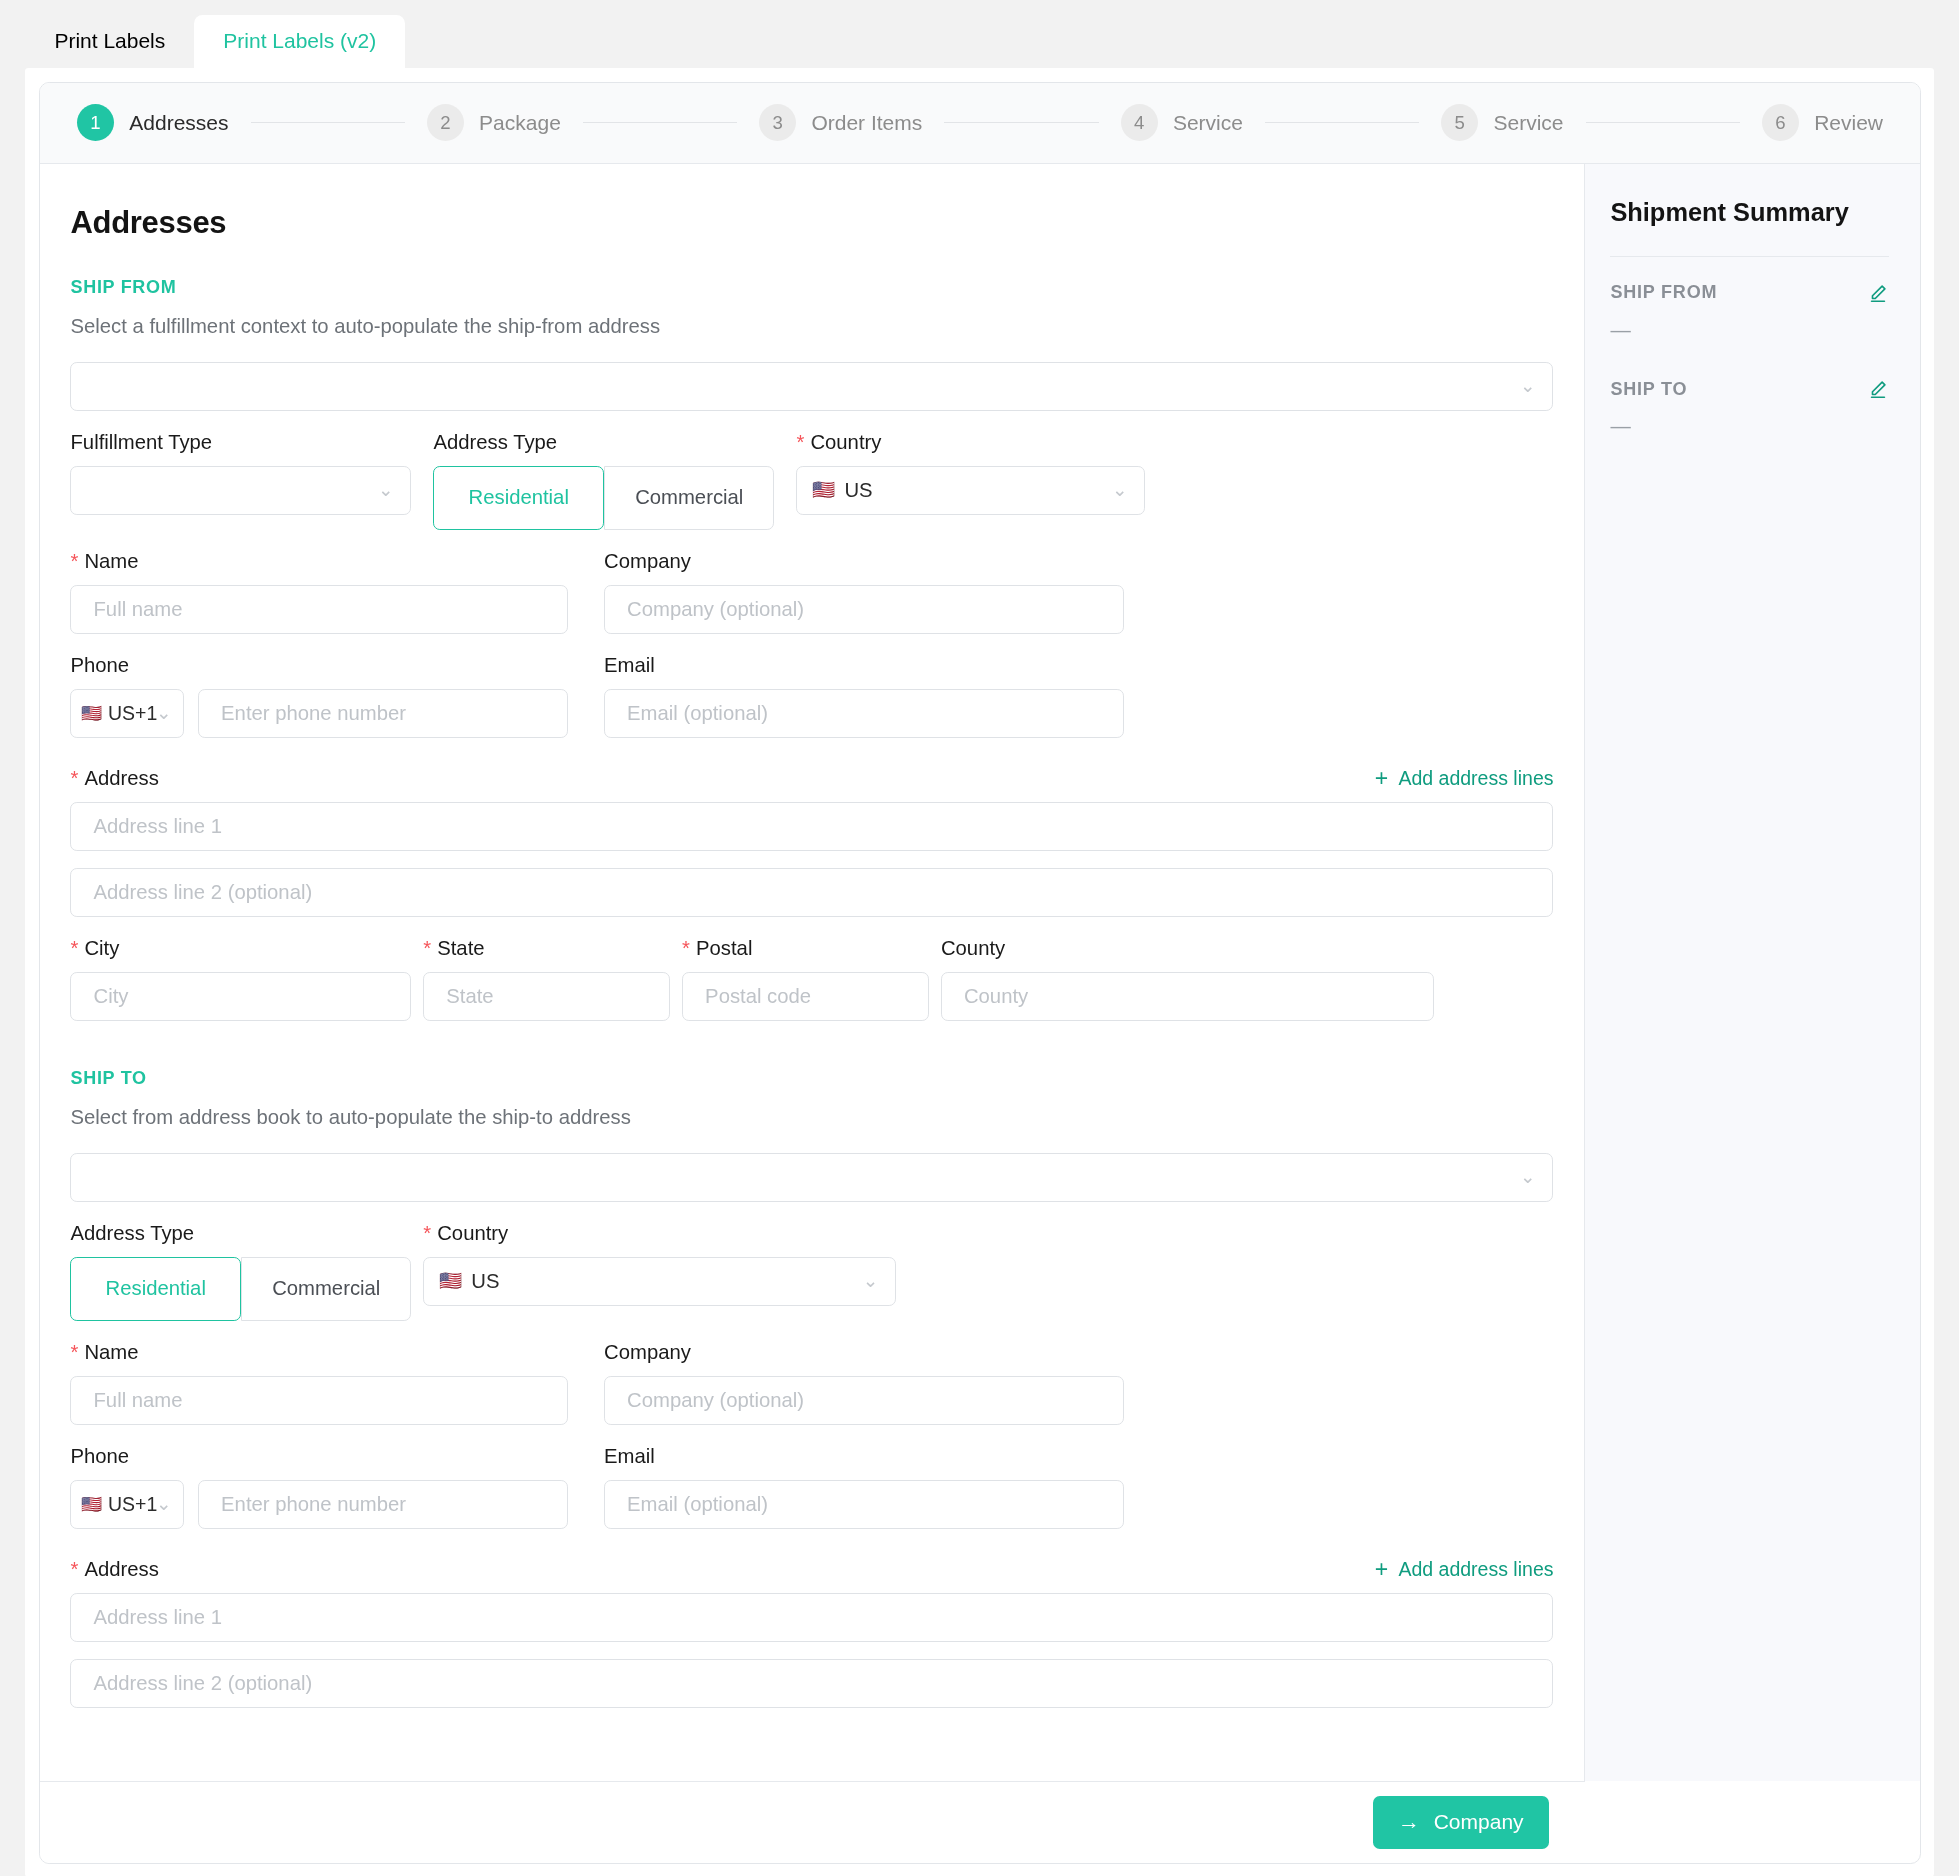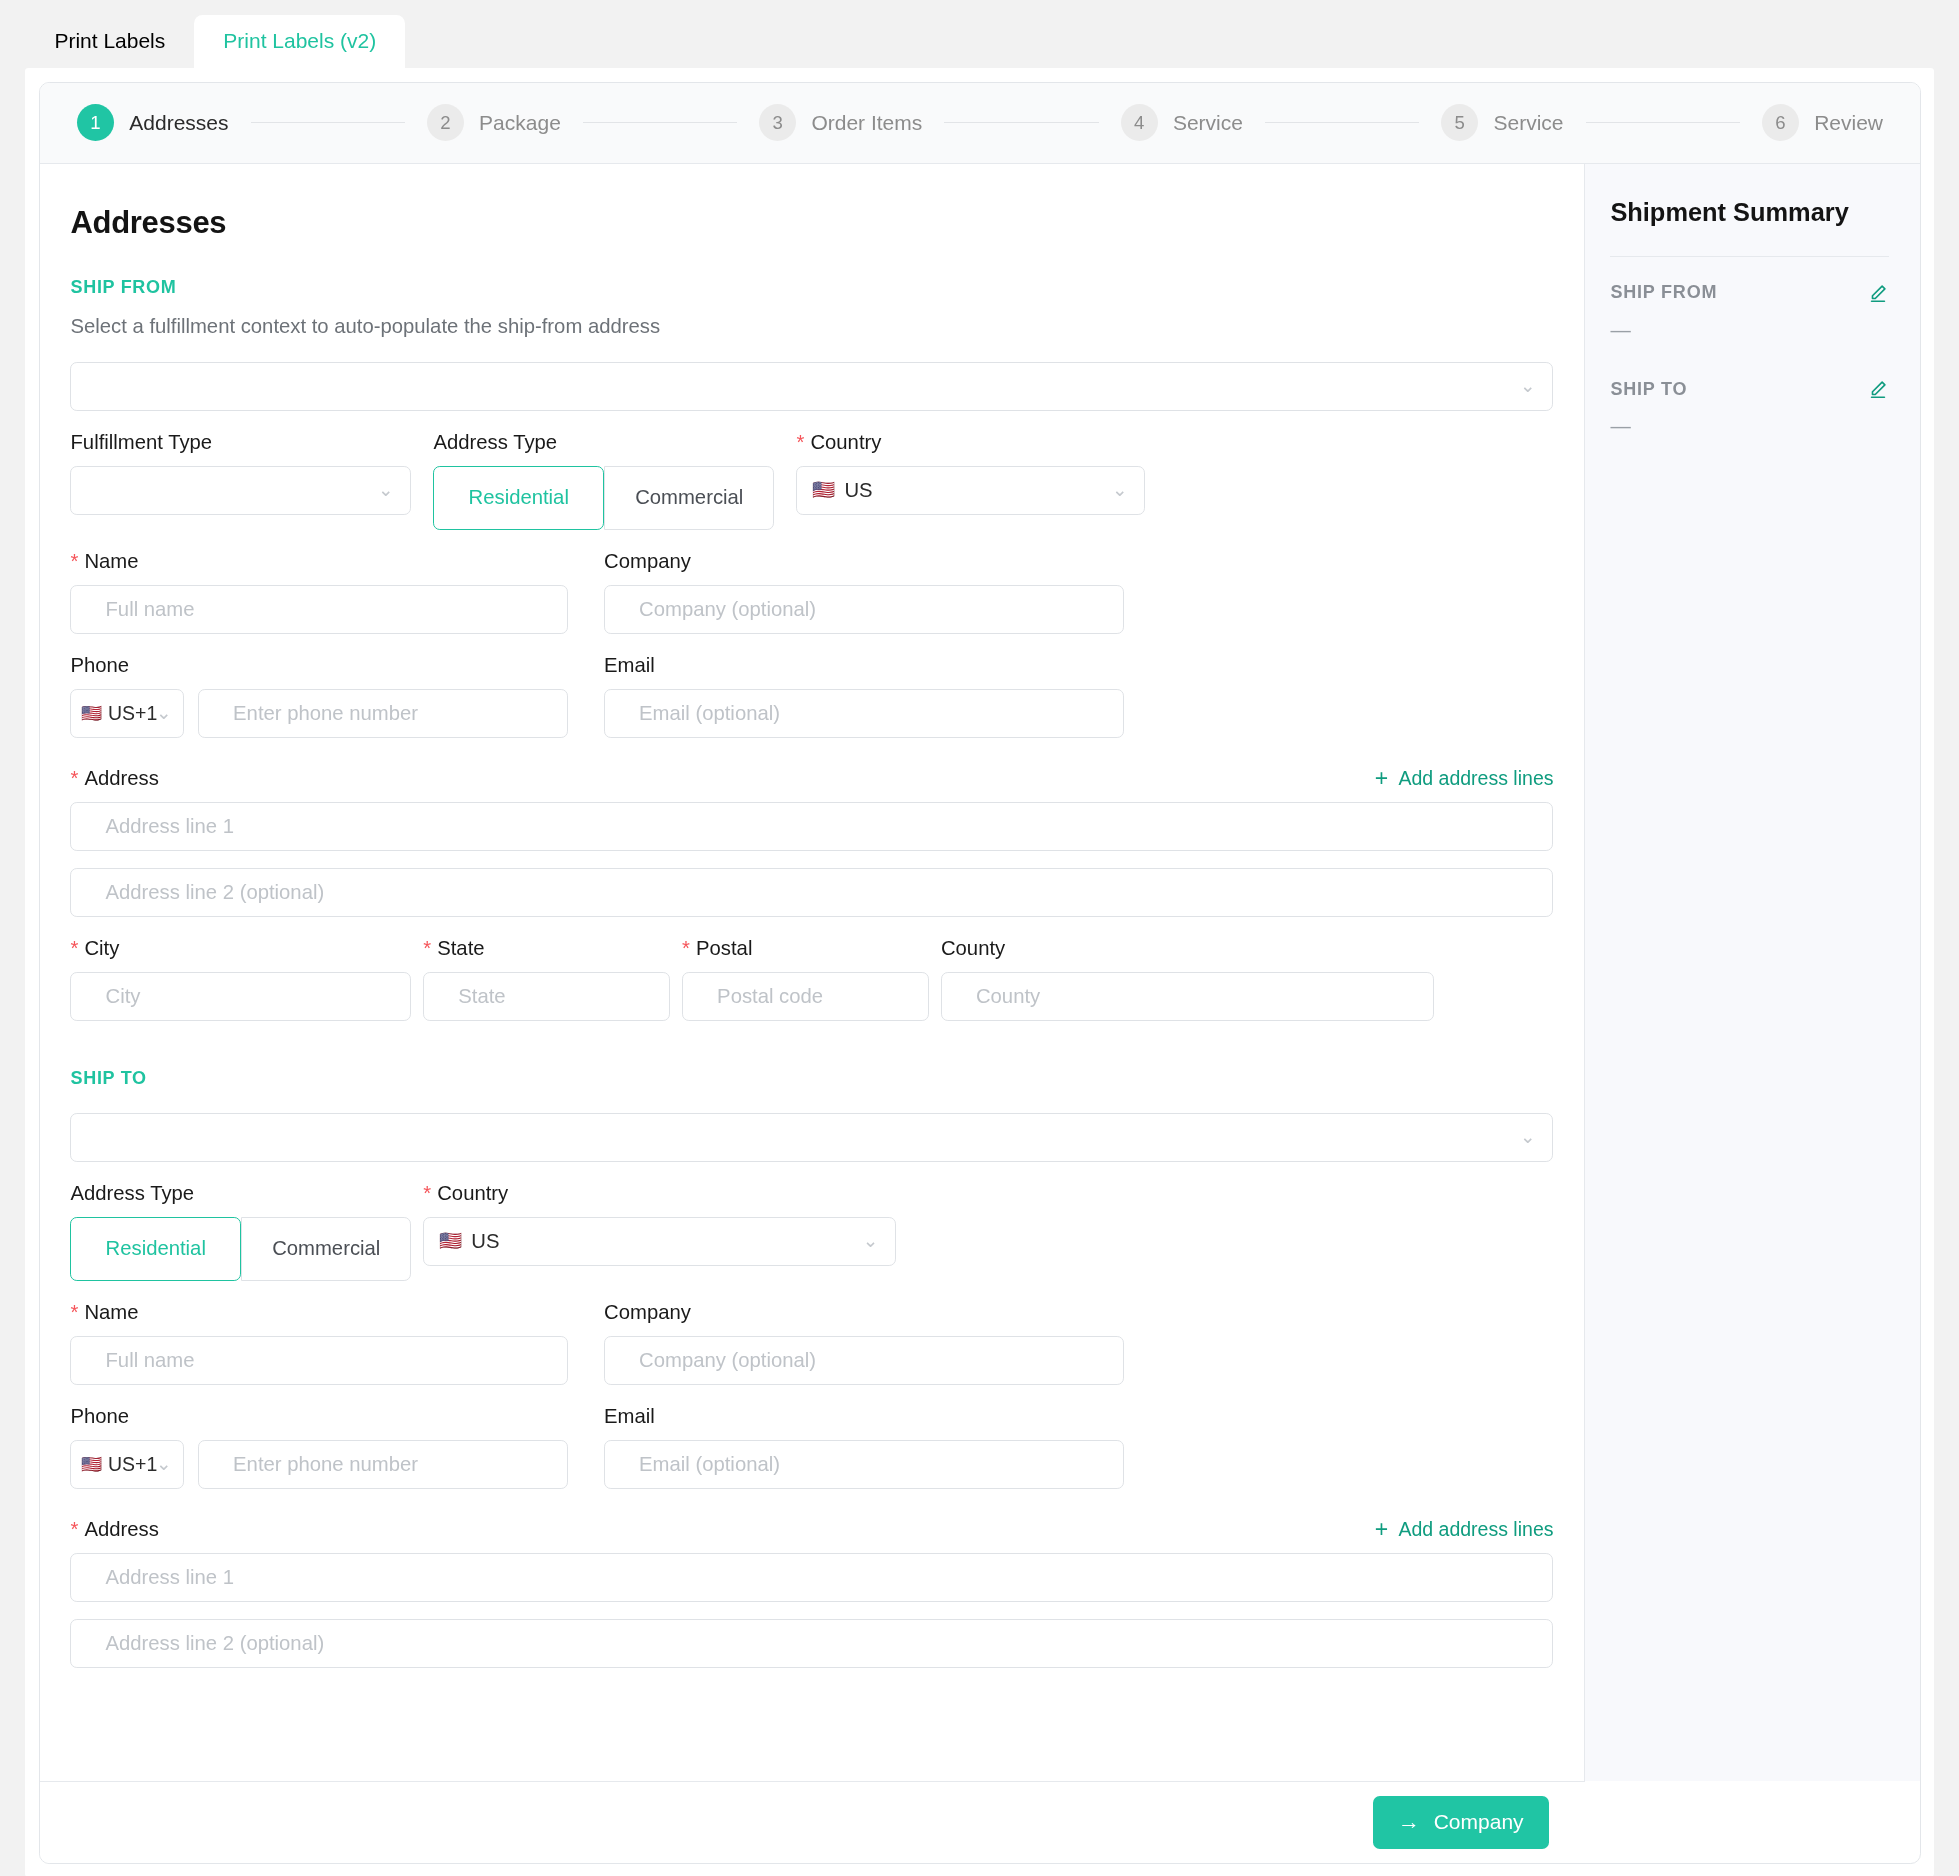--- a/index.html
+++ b/index.html
@@ -96,21 +96,21 @@
     font-size: 18px; color: #1fc3a0; font-weight: bold;
     letter-spacing: 0.7px; margin-top: 36px;
   }
   .helper { font-size: 20.3px; color: #6d7278; margin-top: 17px; }
 
   
   .inp {
     width: 100%; height: 49px;
     border: 0.8px solid #dfe2e6; border-radius: 6.8px;
     background: #ffffff; font-size: 20.3px; color: #2b2b2b;
-    padding: 0 34px; font-family: "Liberation Sans", sans-serif;
+    padding: 0 22px; font-family: "Liberation Sans", sans-serif;
     outline: none;
   }
   .inp::placeholder { color: #bfc3c8; }
   .sel {
     width: 100%; height: 49px;
     border: 0.8px solid #dfe2e6; border-radius: 6.8px;
     background: #ffffff; display: flex; align-items: center;
     padding: 0 15.3px; font-size: 20.3px; color: #2b2b2b; cursor: pointer;
     position: relative;
   }
@@ -344,20 +344,21 @@
         </div>
         <div style="width:493px;flex:none;margin-left:-10.2px">
           <div class="fld-label">
             <span>County</span>
           </div>
           <input class="inp" value="" placeholder="County" style="">
         </div>
       </div>
 
       <div class="section-label" style="margin-top:47px">SHIP TO</div>
+      <div class="helper">Select from address book to auto-populate the ship-to address</div>
 
       <div class="mt28">
         <div class="sel">
           <span></span>
           <span class="chev">⌄</span>
         </div>
       </div>
 
       <div class="row">
         <div style="width:341px;flex:none">

